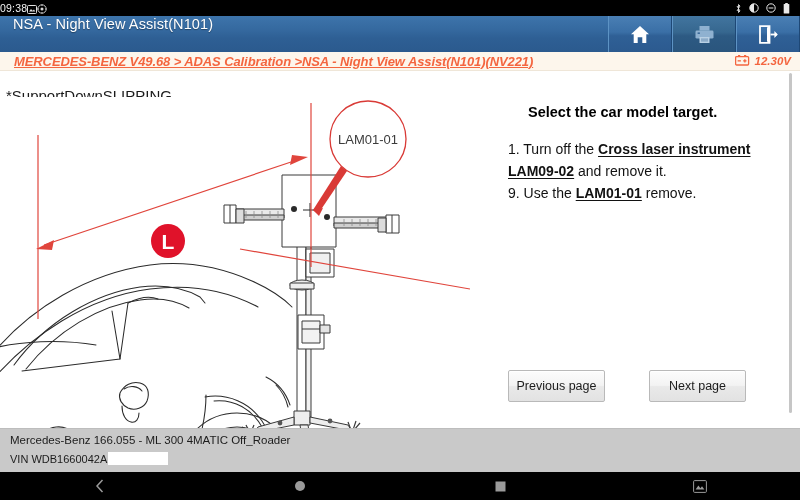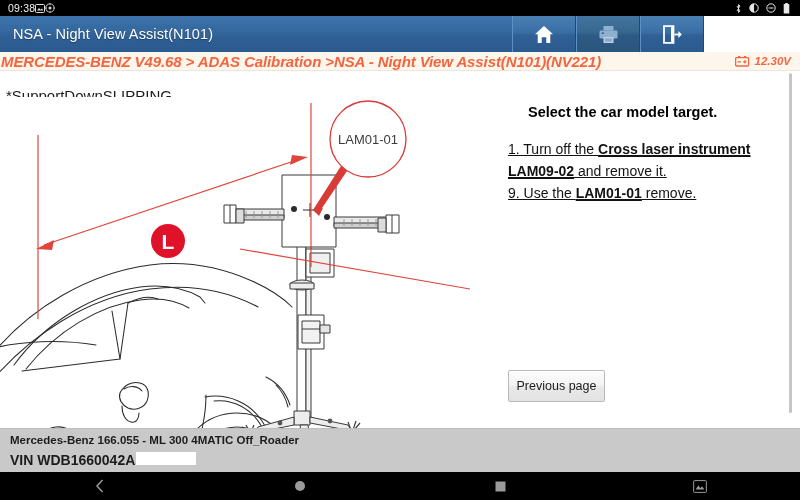--- a/index.html
+++ b/index.html
@@ -10,32 +10,32 @@
     -webkit-font-smoothing:antialiased;
   }
   .screen{position:relative;width:800px;height:500px;overflow:hidden;background:#fff;}
 
   
   .statusbar{
     position:absolute;left:0;top:0;width:800px;height:16px;
     background:#000;color:#e8e8e8;display:flex;align-items:center;
     font-size:10px;
   }
-  .sb-left{display:flex;align-items:center;padding-left:8px;}
+  .sb-left{display:flex;align-items:flex-end;}
   .sb-time{font-size:10.5px;color:#f2f2f2;letter-spacing:.2px;}
   .sb-right{margin-left:auto;display:flex;align-items:center;gap:7px;padding-right:10px;}
   .sb-ico{display:inline-block;line-height:0;}
   .sb-ico svg{display:block;}
 
   
   .titlebar{
-    position:absolute;left:0;top:16px;width:704px;height:36px;
+    position:absolute;left:0;top:16px;width:800px;height:36px;
     background:linear-gradient(180deg,#3d74ab 0%,#35699f 38%,#2e5f94 62%,#2b5a8e 100%);
     border-bottom:1px solid #1d4470;
-    display:flex;align-items:center;
+    display:flex;align-items:flex-start;
   }
   .titlebar-title{
     color:#ffffff;font-size:14.5px;padding-left:13px;letter-spacing:.1px;
     text-shadow:0 1px 1px rgba(0,0,0,.35);white-space:nowrap;
   }
   .tb-actions{margin-left:auto;display:flex;height:36px;align-items:stretch;}
   .tb-btn{
     width:64px;display:flex;align-items:center;justify-content:center;
     background:linear-gradient(180deg,#4a7fb4 0%,#3a6fa6 45%,#2f6096 55%,#2c5a8f 100%);
     border-left:1px solid #5d93c4;border-right:1px solid #1e4876;
@@ -46,25 +46,25 @@
   }
   .tb-btn svg{display:block;}
 
   
   .crumbbar{
     position:absolute;left:0;top:52px;width:800px;height:19px;
     background:#fdf6ec;display:flex;align-items:center;
     border-bottom:1px solid #efe6d8;box-sizing:border-box;
   }
   .crumb{
-    color:#f4653f;font-size:15px;font-style:italic;font-weight:bold;
-    padding-left:1px;white-space:nowrap;letter-spacing:-.1px;
+    color:#f4653f;font-size:13px;font-style:italic;font-weight:bold;
+    padding-left:14px;white-space:nowrap;letter-spacing:-.1px;text-decoration:underline;
   }
   .volt{
-    margin-left:auto;display:flex;align-items:flex-end;gap:5px;padding-right:9px;
+    margin-left:auto;display:flex;align-items:flex-start;gap:5px;padding-right:9px;
     color:#f4653f;font-size:11.5px;font-style:italic;font-weight:bold;
   }
   .volt svg{display:block;}
 
   
   .content{
     position:absolute;left:0;top:71px;width:800px;height:357px;background:#fff;
   }
   .support-note{
     position:absolute;left:6px;top:16px;font-size:15px;color:#1a1a1a;white-space:nowrap;
@@ -76,21 +76,21 @@
 
   
   .instr-pane{position:absolute;left:478px;top:0;width:310px;height:357px;}
   .instr-title{
     position:absolute;left:30px;top:33px;font-size:14.5px;font-weight:bold;color:#000;
     white-space:nowrap;
     margin-left:20px;
   }
   .instr-body{
     position:absolute;left:30px;top:67px;width:275px;
-    font-size:14px;color:#121212;line-height:22px;text-decoration:underline;
+    font-size:14px;color:#121212;line-height:22px;
   }
   .instr-body .u{font-weight:bold;text-decoration:underline;text-underline-offset:2px;}
 
   .btn-row{position:absolute;left:30px;top:299px;width:270px;display:flex;gap:44px;}
   .pgbtn{
     width:97px;height:32px;
     background:linear-gradient(180deg,#fcfcfc 0%,#f3f3f3 48%,#e9e9e9 52%,#e2e2e2 100%);
     border:1px solid #b9b9b9;border-radius:2px;
     font-family:"Liberation Sans",sans-serif;font-size:12.5px;color:#1c1c1c;
     display:flex;align-items:center;justify-content:center;
@@ -99,24 +99,24 @@
   }
 
   
   .vtrack{
     position:absolute;right:8px;top:2px;width:3px;height:340px;background:#c6c6c6;border-radius:2px;
   }
 
   
   .vehbar{
     position:absolute;left:0;top:428px;width:800px;height:44px;background:#c9c9c9;
-    border-top:1px solid #bdbdbd;box-sizing:border-box;font-weight:bold;
+    border-top:1px solid #bdbdbd;box-sizing:border-box;
   }
   .veh-line1{position:absolute;left:10px;top:5px;font-size:11.5px;color:#1c1c1c;white-space:nowrap;}
-  .veh-line2{position:absolute;left:10px;top:23px;font-size:14px;color:#1c1c1c;white-space:nowrap;display:flex;align-items:flex-start;}
+  .veh-line2{position:absolute;left:10px;top:23px;font-size:11px;color:#1c1c1c;white-space:nowrap;display:flex;align-items:flex-end;}
   .vin-mask{display:inline-block;width:60px;height:13px;background:#fff;margin-left:1px;}
 
   
   .navbar{
     position:absolute;left:0;top:472px;width:800px;height:28px;background:#000;
     display:flex;align-items:center;
   }
   .nav-btn{flex:1;display:flex;align-items:center;justify-content:center;height:28px;}
   .nav-btn svg{display:block;}
 </style>
@@ -387,20 +387,21 @@
 
     <div class="instr-pane">
       <div class="instr-title">Select the car model target.</div>
       <div class="instr-body">
         <div><span>1. Turn off the </span><span class="u">Cross laser instrument LAM09-02</span><span> and remove it.</span></div>
         <div><span>9. Use the </span><span class="u">LAM01-01</span><span> remove.</span></div>
       </div>
 
       <div class="btn-row">
         <div class="pgbtn">Previous page</div>
+        <div class="pgbtn">Next page</div>
       </div>
     </div>
 
     <div class="vtrack"></div>
   </div>
 
   <div class="vehbar">
     <div class="veh-line1">Mercedes-Benz 166.055 - ML 300 4MATIC Off_Roader</div>
     <div class="veh-line2">
       <span>VIN WDB1660042A</span>

